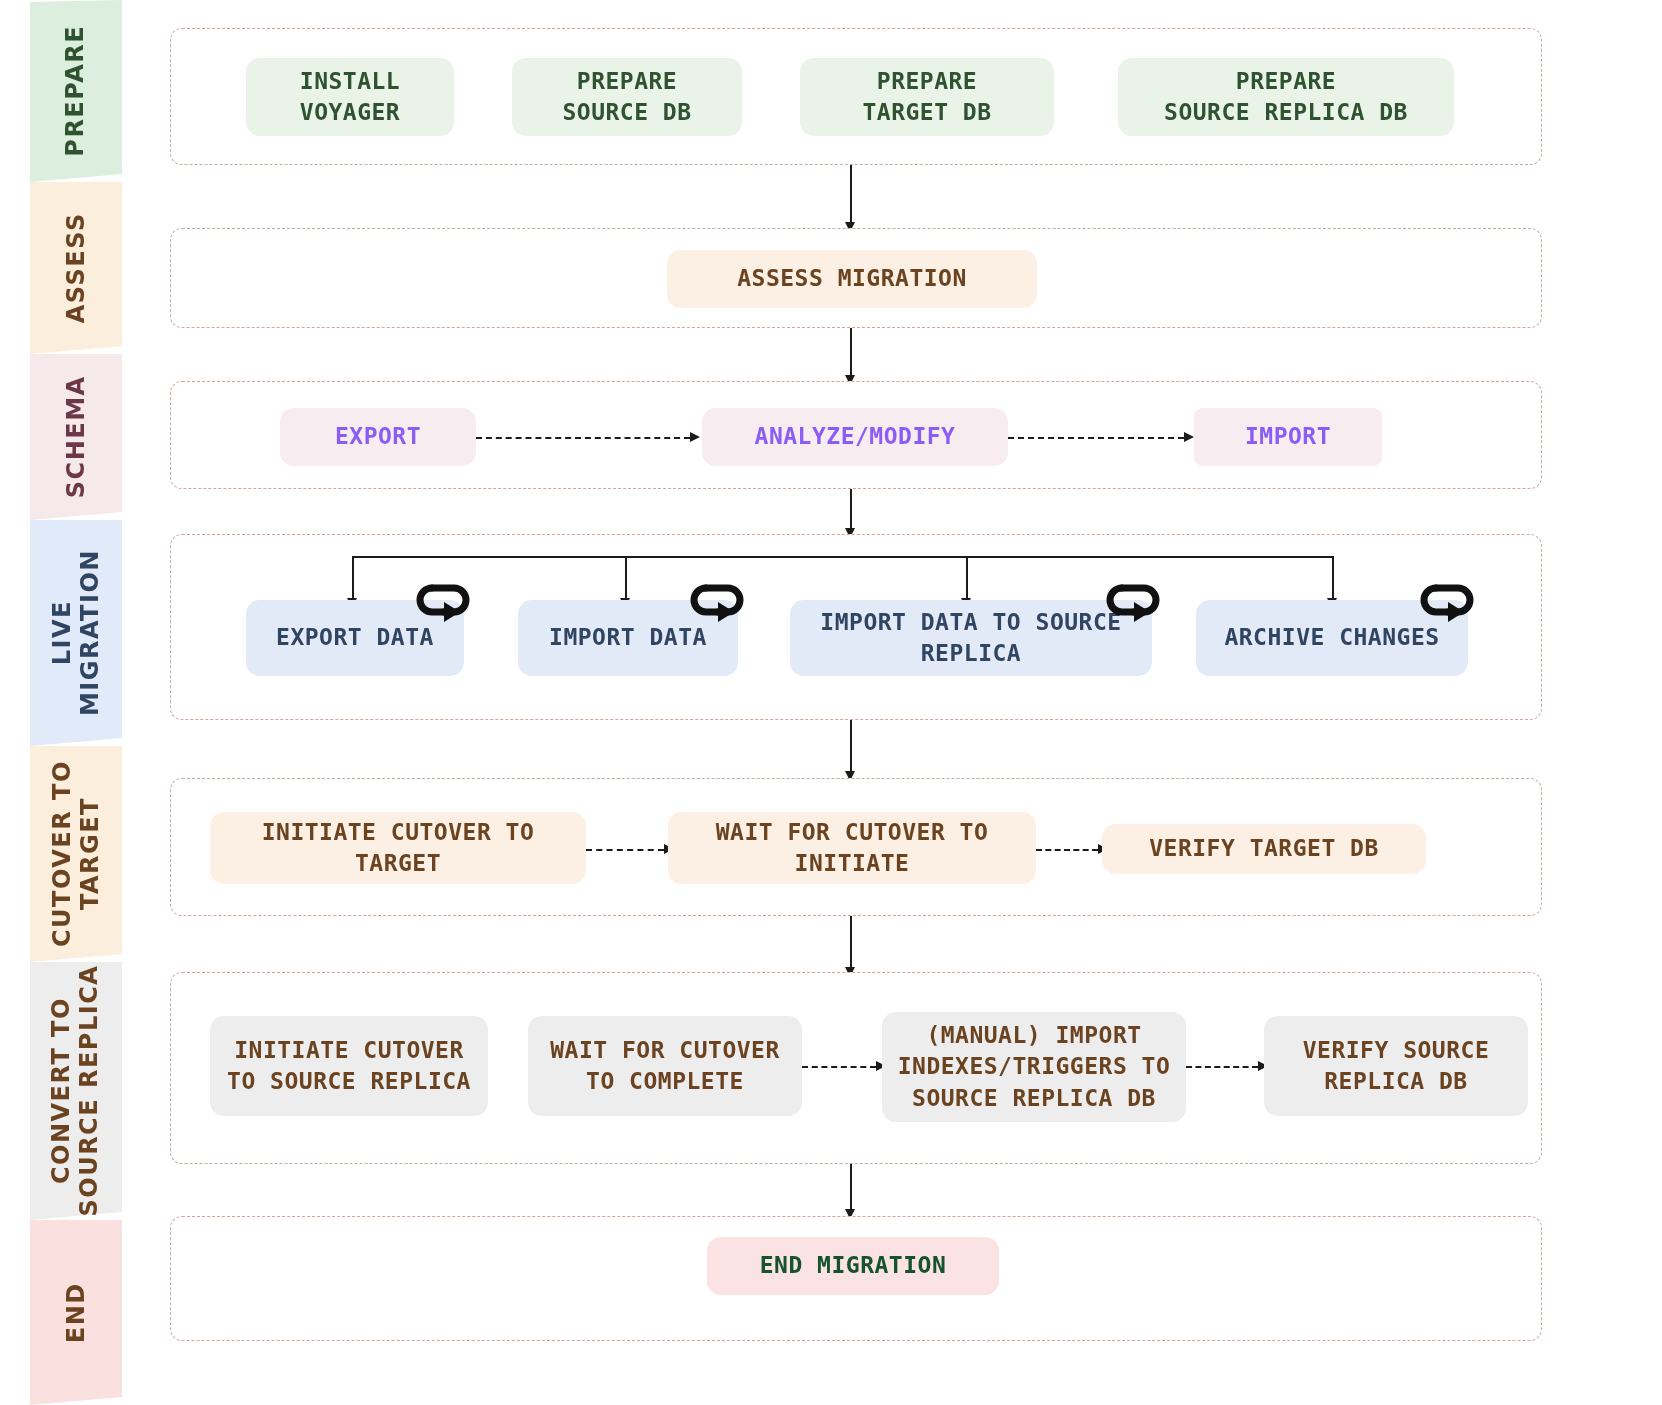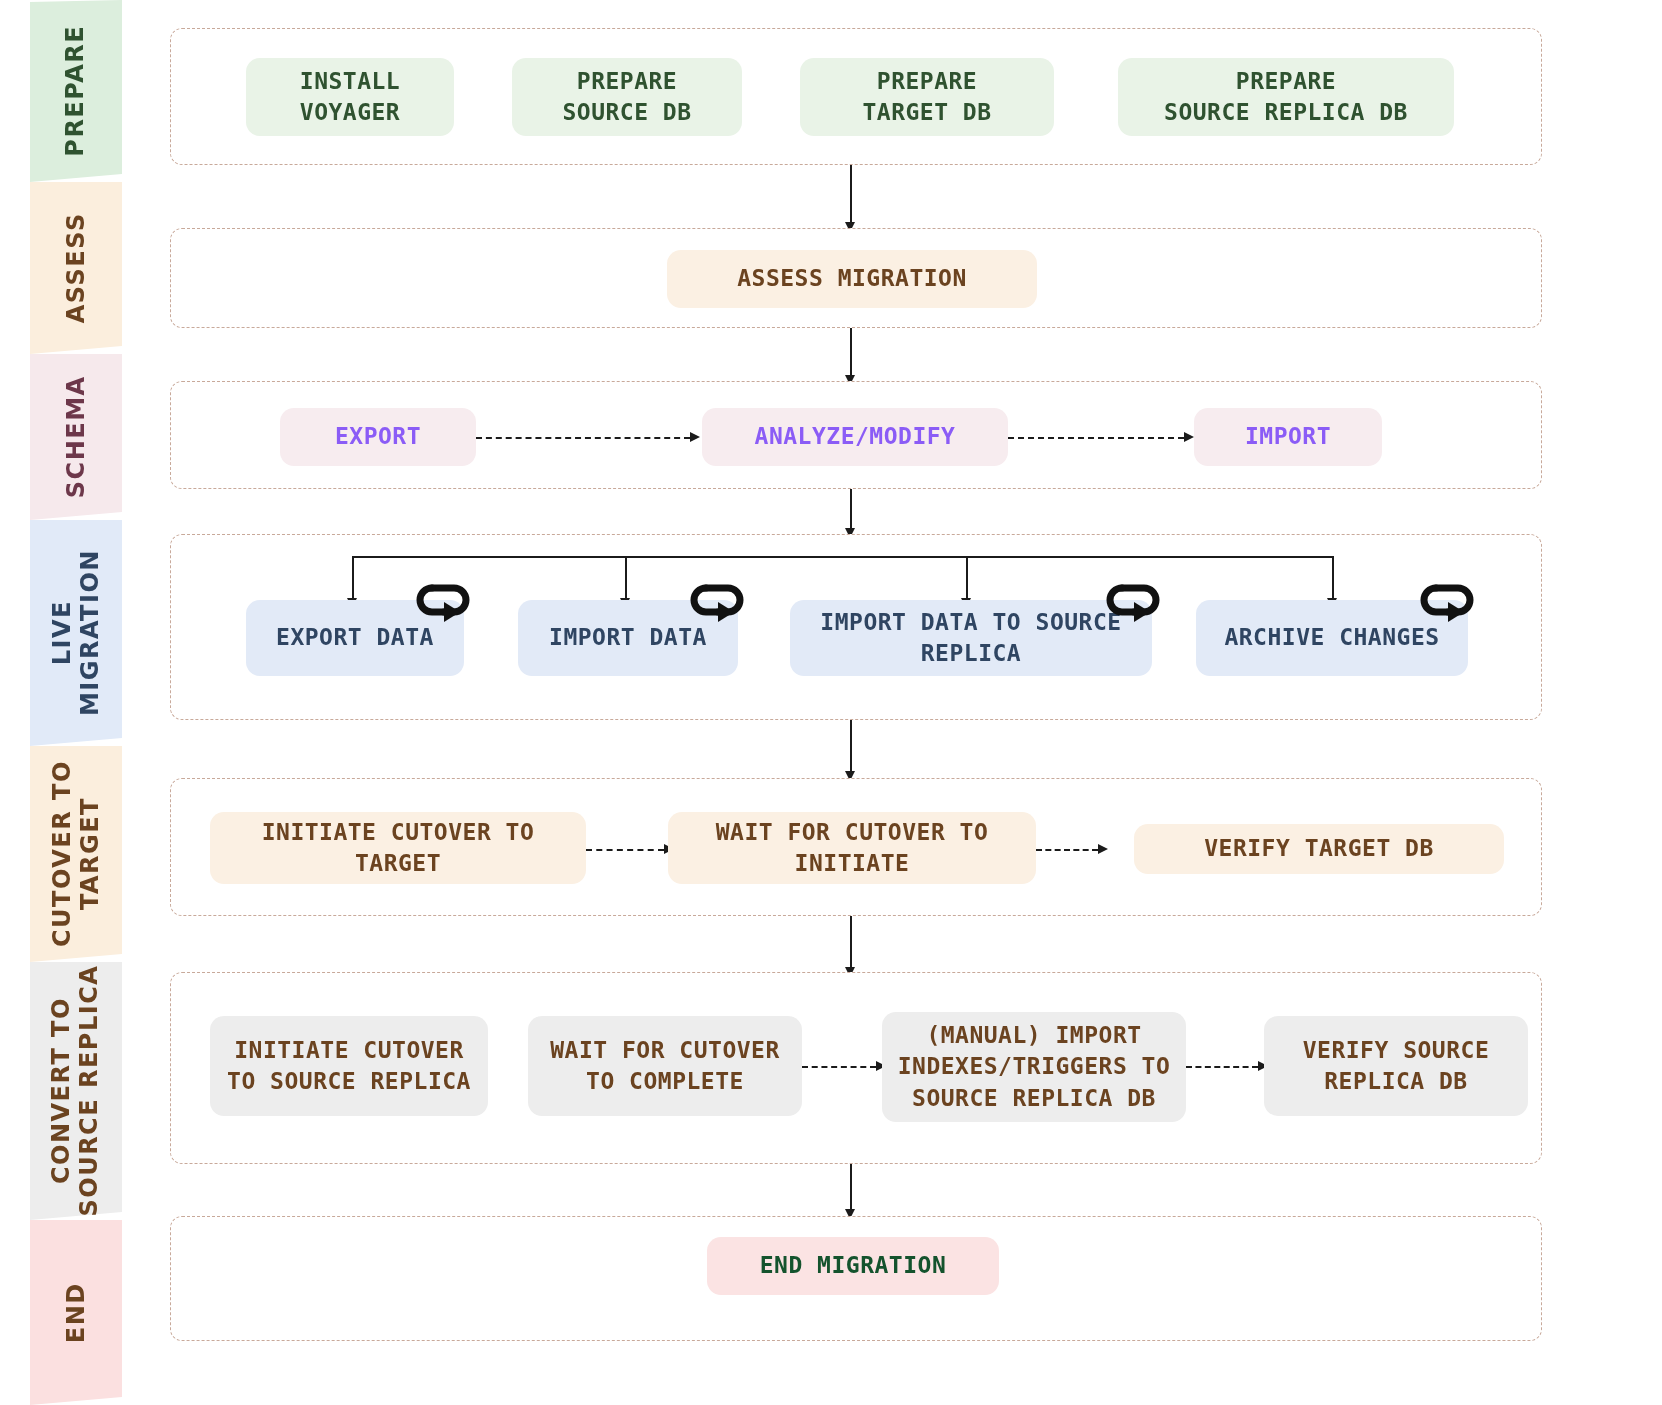--- a/index.html
+++ b/index.html
@@ -238,21 +238,21 @@
   <div class="dashline" style="left:476px; top:437px; width:214px;"></div>
   <div class="arrowhead-right" style="left:690px; top:432px;"></div>
 
   <div class="node n-schema" style="left:702px; top:408px; width:306px; height:58px;">
     <span>ANALYZE/MODIFY</span>
   </div>
 
   <div class="dashline" style="left:1008px; top:437px; width:176px;"></div>
   <div class="arrowhead-right" style="left:1184px; top:432px;"></div>
 
-  <div class="node n-schema" style="left:1194px; top:408px; width:188px; height:58px;">
+  <div class="node n-schema" style="left:1194px; top:408px; width:188px; height:58px;border-radius:9px;">
     <span>IMPORT</span>
   </div>
 
   <div class="vline" style="left:850px; top:489px; height:44px;"></div>
   <div class="arrowhead-down" style="left:845px; top:528px;"></div>
 
   <div class="row" style="left:170px; top:534px; width:1372px; height:186px;"></div>
 
   <div class="hline" style="left:352px; top:556px; width:980px;"></div>
 
@@ -325,21 +325,21 @@
   <div class="node n-cutover" style="left:668px; top:812px; width:368px; height:72px;">
     <div>
       <span>WAIT FOR CUTOVER TO</span>
       <span>INITIATE</span>
     </div>
   </div>
 
   <div class="dashline" style="left:1036px; top:849px; width:62px;"></div>
   <div class="arrowhead-right" style="left:1098px; top:844px;"></div>
 
-  <div class="node n-cutover" style="left:1102px; top:824px; width:370px; height:50px;margin-left:32px;">
+  <div class="node n-cutover" style="left:1102px; top:824px; width:324px; height:50px;">
     <span>VERIFY TARGET DB</span>
   </div>
 
   <div class="vline" style="left:850px; top:916px; height:56px;"></div>
   <div class="arrowhead-down" style="left:845px; top:967px;"></div>
 
   <div class="row" style="left:170px; top:972px; width:1372px; height:192px;"></div>
 
   <div class="node n-convert" style="left:210px; top:1016px; width:278px; height:100px;">
     <div>

